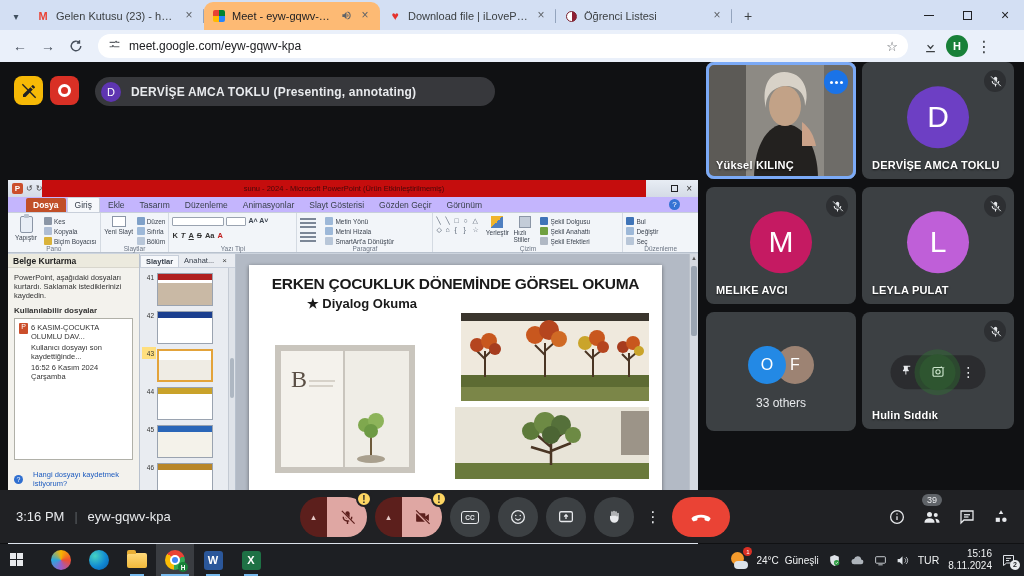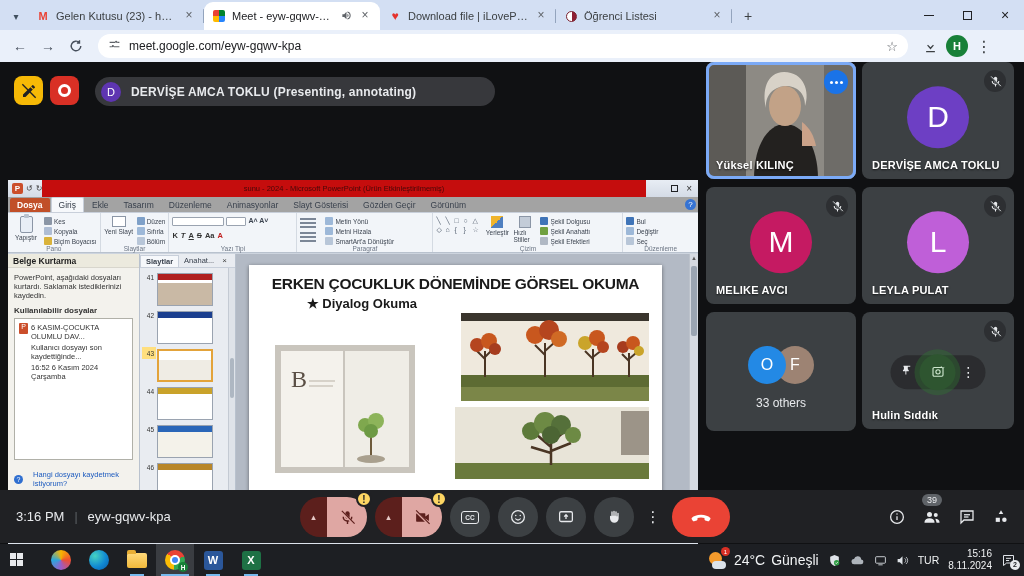--- a/index.html
+++ b/index.html
@@ -5,21 +5,21 @@
   *{box-sizing:border-box;margin:0;padding:0}
   html,body{width:1024px;height:576px;overflow:hidden;background:#000}
   body{font-family:"Liberation Sans","DejaVu Sans",sans-serif}
   #screen{position:absolute;inset:0;width:1024px;height:576px;overflow:hidden}
 
   
   .tabstrip{position:absolute;top:0;left:0;right:0;height:30px;background:#d3dff3;display:flex;align-items:flex-end;padding-left:6px}
   .tab-search{width:20px;height:20px;margin:0 2px 4px 0;border-radius:50%;display:grid;place-items:center;color:#41505f;font-size:10px;cursor:pointer}
   .tab{display:flex;align-items:center;gap:6px;width:176px;height:28px;padding:0 8px;font-size:11px;color:#3c4043;border-radius:9px 9px 0 0;position:relative;white-space:nowrap;overflow:hidden}
   .tab .t{flex:1;overflow:hidden;text-overflow:ellipsis}
-  .tab.active{background:#ffffff;color:#202124}
+  .tab.active{background:#fdba74;color:#202124}
   .tab:not(.active):after{content:"";position:absolute;right:0;top:7px;height:14px;width:1px;background:#93a4bd}
   .tab .x{font-size:12px;color:#5f6368;width:14px;height:14px;line-height:13px;text-align:center;border-radius:50%}
   .fav{width:14px;height:14px;flex:0 0 14px;display:grid;place-items:center;font-size:10px}
   .fav-gmail{color:#ea4335;font-weight:bold;font-size:11px}
   .fav-meet{width:12px;height:12px;border-radius:2px;background:conic-gradient(#00832d 0 25%,#2684fc 0 50%,#ffba00 0 75%,#e94235 0)}
   .fav-heart{color:#e5322d;font-size:12px}
   .fav-circle{width:11px;height:11px;border-radius:50%;border:1px solid #7c2430;background:linear-gradient(90deg,#fff 0 50%,#8e1f33 50%)}
   .winctl{position:absolute;right:0;top:0;height:30px;display:flex}
   .winctl span{width:38px;height:30px;display:grid;place-items:center;color:#202124;font-size:12px}
   .box-restore{width:9px;height:9px;border:1px solid #202124;display:block}
@@ -80,21 +80,21 @@
 
   
   .ppt{position:absolute;left:8px;top:118px;width:690px;height:364px;background:#cdd4de;font-family:"Liberation Sans",sans-serif}
   .ppt-title{position:absolute;top:0;left:0;right:0;height:17px;background:linear-gradient(#e8edf4,#d4dbe6);display:flex;align-items:center}
   .qat{display:flex;align-items:center;gap:3px;padding:0 4px;font-size:8px;color:#444}
   .ppt-appic{width:11px;height:11px;background:#cb4e2b;color:#fff;font-size:8px;font-weight:bold;display:grid;place-items:center;border-radius:2px}
   .ppt-banner{position:absolute;left:34px;right:52px;top:0;height:17px;background:#c50d0d;display:flex;align-items:center;justify-content:center}
   .ppt-banner span{font-size:7.5px;color:#460808;white-space:nowrap;overflow:hidden}
   .ppt-winctl{position:absolute;right:2px;top:2px;display:flex;gap:8px;align-items:center;height:13px;padding-right:4px}
   .ppt-winctl .g{color:#333;font-size:10px;display:grid;place-items:center}
-  .ppt-tabs{position:absolute;top:17px;left:0;right:0;height:16px;background:#a3a3a3;display:flex;align-items:flex-end;gap:1px;padding:0 2px;border-bottom:1px solid #c8cfda}
+  .ppt-tabs{position:absolute;top:17px;left:0;right:0;height:16px;background:#c4b5fd;display:flex;align-items:flex-end;gap:1px;padding:0 18px;border-bottom:1px solid #c8cfda}
   .ptab{font-size:8.5px;color:#39414d;padding:2px 7px;border-radius:2px 2px 0 0}
   .ptab.file{background:#c14f28;color:#fff;font-weight:bold}
   .ptab.on{background:#f6f8fb;border:1px solid #c8cfda;border-bottom:none}
   .ppt-help{margin-left:auto;width:11px;height:11px;border-radius:50%;background:#3573d4;color:#fff;font-size:8px;display:grid;place-items:center;margin-bottom:2px}
   .ribbon{position:absolute;top:33px;left:0;right:0;height:40px;background:#f2f5f9;border-bottom:1px solid #b9c2ce;display:flex;font-size:6.5px;color:#3c4450}
   .rgroup{position:relative;border-right:1px solid #d4dae2;height:100%;padding:2px 3px 9px;display:flex;gap:3px;align-items:flex-start}
   .rgroup .glabel{position:absolute;bottom:0;left:0;right:0;text-align:center;font-size:6.5px;color:#6a7483}
   .bigbtn{display:flex;flex-direction:column;align-items:center;gap:1px;width:30px;padding-top:1px}
   .stack{display:flex;flex-direction:column;gap:2px;padding-top:2px}
   .stack .sb{display:flex;align-items:center;gap:2px;white-space:nowrap}
@@ -185,21 +185,21 @@
   .chrome-badge{position:absolute;right:6px;bottom:4px;width:10px;height:10px;border-radius:50%;background:#188038;color:#fff;font-size:6.5px;font-weight:bold;display:grid;place-items:center;z-index:2}
   .ic-word,.ic-excel{width:19px;height:19px;border-radius:3px;color:#fff;font-weight:bold;font-size:11px;display:grid;place-items:center}
   .ic-word{background:#2b579a}
   .ic-excel{background:#1e7145}
   .tray{margin-left:auto;display:flex;align-items:center;gap:9px;padding-right:8px;color:#e8eaed}
   .weather{display:flex;align-items:center;gap:6px}
   .wicon{width:20px;height:20px;position:relative}
   .wsun{position:absolute;left:1px;top:2px;width:13px;height:13px;border-radius:50%;background:#f59b2c}
   .wcloud{position:absolute;left:4px;bottom:1px;width:14px;height:8px;border-radius:6px;background:#dce3ea}
   .wbadge{position:absolute;right:-2px;top:-3px;width:9px;height:9px;border-radius:50%;background:#d93025;color:#fff;font-size:6px;display:grid;place-items:center}
-  .wtxt{font-size:14px;color:#f1f3f4}
+  .wtxt{font-size:10px;color:#f1f3f4}
   .trayic{display:grid;place-items:center;color:#cfd3d8}
   .langind{font-size:10.5px;color:#f1f3f4}
   .clock{text-align:right;font-size:10px;line-height:1.2;color:#f1f3f4}
   .notif{position:relative;display:grid;place-items:center}
   .notif .nb{position:absolute;right:-4px;bottom:-2px;width:10px;height:10px;border-radius:50%;background:#e8eaed;color:#1d1f23;font-size:7px;font-weight:bold;display:grid;place-items:center}
 </style>
 </head>
 <body>
 
 <div id="screen">

